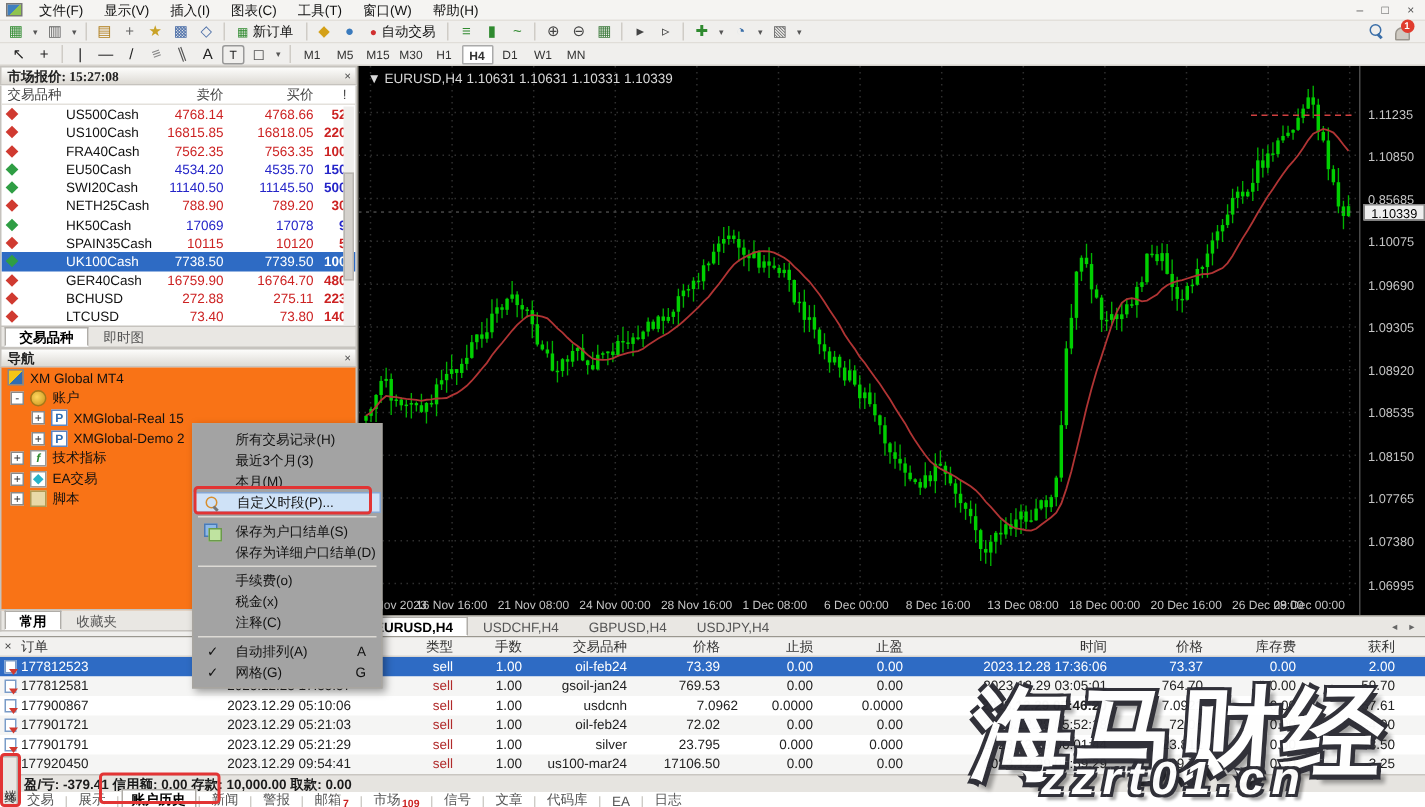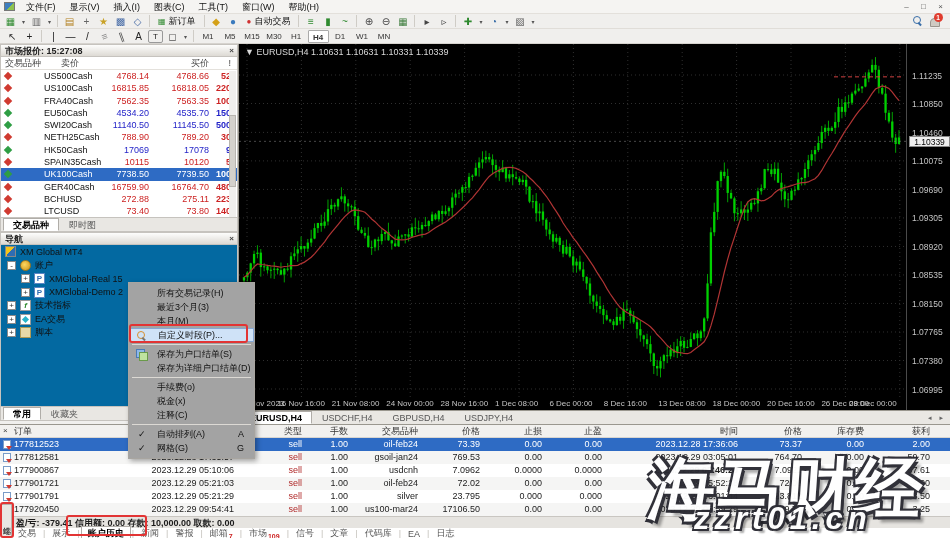--- a/index.html
+++ b/index.html
@@ -29,21 +29,21 @@
   .tf.active{background:#fff;border:1px solid #aaa;border-radius:1px;font-weight:bold;}
   .mag{width:10px;height:10px;position:relative;display:inline-block;}
   .mag::before{content:"";position:absolute;left:0;top:0;width:6px;height:6px;border:1.5px solid #3a6ea8;border-radius:50%;}
   .mag::after{content:"";position:absolute;left:6px;top:6px;width:4px;height:1.6px;background:#3a6ea8;transform:rotate(45deg);transform-origin:0 0;}
   .bell{position:relative;width:12px;height:12px;display:inline-block;}
   .bell::before{content:"";position:absolute;left:1px;top:3px;width:8px;height:7px;background:#cfcac2;border:1px solid #9a958d;border-radius:50% 50% 10% 10%;}
   .badge-dot{position:absolute;right:-2px;top:-2px;width:9px;height:9px;border-radius:50%;background:#e03c2e;color:#fff;font-size:6.5px;line-height:9px;text-align:center;font-weight:bold;}
 
   
   .ptitle{position:absolute;left:0;width:238px;height:13px;background:linear-gradient(#fdfdfc,#dddad4);
-    border:1px solid #c6c3be;font-weight:bold;line-height:12px;padding-left:4px;color:#222;}
+    border:1px solid #c6c3be;font-weight:bold;line-height:12px;padding-left:4px;color:#222;font-family:Liberation Serif, serif;}
   .pclose{position:absolute;right:3px;top:1px;font-size:8px;color:#444;line-height:10px;}
   #mw-title{top:44px;}
   #mw-body{position:absolute;left:0;top:57px;width:238px;height:161px;background:#fff;border:1px solid #c6c3be;border-top:none;overflow:hidden;}
   #mw-head{position:relative;height:13px;border-bottom:1px solid #e4e1dc;color:#444;}
   #mw-head span{position:absolute;top:0;line-height:13px;}
   .mw-row{position:relative;height:12.3px;line-height:12.3px;}
   .mw-row .sym{position:absolute;left:15px;padding-left:28px;}
   .mw-row .bid{position:absolute;left:60px;width:88px;text-align:right;}
   .mw-row .ask{position:absolute;left:148px;width:60px;text-align:right;}
   .mw-row .spr{position:absolute;left:196px;width:34px;text-align:right;font-weight:bold;}
@@ -56,21 +56,21 @@
   .dia.down{background:#d03a30;}
   #mw-scroll{position:absolute;right:1px;top:14px;width:7px;height:146px;background:#f0efed;}
   #mw-thumb{position:absolute;left:0;top:44px;width:7px;height:72px;background:#d4d1cc;border:1px solid #b8b5b0;}
   .tabbar{position:absolute;left:0;width:238px;height:14px;background:#e9e7e3;border:1px solid #c6c3be;border-top:none;display:flex;align-items:flex-end;padding-left:2px;}
   .ftab{padding:0 9px;height:13px;line-height:13px;color:#555;border:1px solid transparent;}
   .ftab.active{background:#fff;border:1px solid #b0ada8;border-bottom-color:#fff;color:#000;font-weight:bold;}
   #mw-tabs{top:218px;}
 
   
   #nav-title{top:232px;}
-  #nav-body{position:absolute;left:0;top:245px;width:238px;height:162px;background:#0369a1;border:1px solid #c6c3be;border-top:none;overflow:hidden;}
+  #nav-body{position:absolute;left:0;top:245px;width:238px;height:162px;background:#f97316;border:1px solid #c6c3be;border-top:none;overflow:hidden;}
   .tree-item{display:flex;align-items:center;height:13.5px;}
   .exp{width:9px;height:9px;border:1px solid #8a8a8a;background:#fff;font-size:8px;line-height:7px;text-align:center;color:#333;margin-right:4px;flex:none;}
   .tico{width:11px;height:11px;margin-right:4px;flex:none;position:relative;}
   .ico-mt4{background:linear-gradient(135deg,#f5c518 50%,#2f6db3 50%);border:1px solid #888;}
   .ico-acc{background:radial-gradient(circle at 40% 40%,#ffd75e,#c8921a);border-radius:50%;border:1px solid #a3781a;}
   .ico-p{background:#fff;border:1px solid #5b86c5;color:#2f6db3;font-size:8px;font-weight:bold;text-align:center;line-height:9px;}
   .ico-f{background:#fff;border:1px solid #9a9a9a;color:#2f8a2f;font-size:8px;font-weight:bold;text-align:center;line-height:9px;font-style:italic;}
   .ico-ea{background:#fff;border:1px solid #9a9a9a;}
   .ico-ea::after{content:"";position:absolute;left:2px;top:2px;width:5px;height:5px;background:#27b3c9;transform:rotate(45deg);}
   .ico-scr{background:#e8d9a8;border:1px solid #b09a55;}
@@ -234,21 +234,21 @@
     <span class="tf">MN</span>
   </div>
 
 <div id="mw-title" class="ptitle">
   <span>市场报价: 15:27:08</span>
   <span class="pclose">×</span>
 </div>
 <div id="mw-body">
   <div id="mw-head">
       <span style="left: 4px; width: 90px; text-align: left;">交易品种</span>
-      <span style="left: 60px; width: 88px; text-align: left;">卖价</span>
+      <span style="left: 60px; width: 88px; text-align: right;">卖价</span>
       <span style="left: 148px; width: 60px; text-align: right;">买价</span>
       <span style="left: 196px; width: 34px; text-align: right;">!</span>
     </div>
   <div id="mw-rows">
       <div class="mw-row down">
         <span class="dia down"></span>
         <span class="sym">US500Cash</span>
         <span class="bid">4768.14</span>
         <span class="ask">4768.66</span>
         <span class="spr">52</span>
@@ -807,21 +807,21 @@
         <rect x="658.85" y="93.4340704476958" width="2.3" height="6.543844739832323" fill="#00d000"></rect>
         <polyline points="5,233.22935656330534 8.35897435897436,230.96193698941318 11.717948717948719,227.08729815317884 15.076923076923077,222.80725601058177 18.435897435897438,219.9710863189535 21.794871794871796,220.48790912792484 25.153846153846153,220.7506538018341 28.512820512820515,221.4336818734431 31.871794871794872,221.91075571423323 35.230769230769226,222.1911806018201 38.58974358974359,222.5509697864879 41.94871794871795,223.21939278269983 45.30769230769231,222.50690681042664 48.666666666666664,222.2449273158016 52.02564102564103,221.65528766379825 55.38461538461539,221.613344297366 58.743589743589745,221.33516318076914 62.1025641025641,219.5866680989087 65.46153846153845,218.11264489444144 68.82051282051282,215.811432383039 72.17948717948718,213.21577775358472 75.53846153846153,209.83222872182566 78.8974358974359,205.89945043826307 82.25641025641026,201.8380263345912 85.61538461538461,197.90691698858592 88.97435897435898,192.87032514457115 92.33333333333333,188.58713101390984 95.6923076923077,184.676404631059 99.05128205128206,180.50109523019586 102.41025641025641,176.35433649306125 105.76923076923077,172.58290173105198 109.12820512820512,169.5570832358564 112.48717948717949,166.90273201602312 115.84615384615385,165.90267295912727 119.2051282051282,166.46205727812753 122.56410256410257,167.05793258121096 125.92307692307692,168.23671792021182 129.28205128205127,171.40668125400722 132.64102564102564,174.94790986617426 136,177.69309312786157 139.35897435897436,181.1867358806385 142.71794871794873,184.32538491526515 146.07692307692307,186.70212145565344 149.43589743589743,189.5340940194222 152.7948717948718,192.59191878646098 156.15384615384616,195.10229432107033 159.51282051282053,195.67156341842193 162.87179487179486,195.8804585027406 166.23076923076923,195.7703343700805 169.5897435897436,194.89791731423065 172.94871794871796,193.2291958149513 176.30769230769232,192.29715375052587 179.66666666666666,191.31161041004177 183.02564102564102,190.55559869675244 186.3846153846154,190.06858972451315 189.74358974358975,188.46759641449918 193.10256410256412,186.0533512170078 196.46153846153845,183.80496989921642 199.82051282051282,181.67870082627226 203.17948717948718,179.88048203656814 206.53846153846155,177.9599926789054 209.8974358974359,175.55424018702593 213.25641025641025,173.06395442448223 216.6153846153846,170.17971335661102 219.97435897435898,167.1303066359163 223.33333333333334,163.97805303485265 226.6923076923077,160.76805948817272 230.05128205128204,157.08344159580975 233.4102564102564,153.84972383547552 236.76923076923077,149.56433955715386 240.12820512820514,145.51500319392483 243.4871794871795,140.96714451379285 246.84615384615384,136.44820529834138 250.2051282051282,132.40911690283022 253.56410256410257,129.71112469306058 256.9230769230769,127.7257783600364 260.28205128205127,126.01344657447967 263.64102564102564,124.39108346266761 267,123.63344671071168 270.35897435897436,123.41834236191193 273.71794871794873,123.54045078718049 277.0769230769231,124.43594334011826 280.43589743589746,126.07405603261356 283.7948717948718,127.78348926031185 287.15384615384613,130.2503857382589 290.5128205128205,133.77255196485106 293.87179487179486,136.77725911464302 297.2307692307692,140.39472240238814 300.5897435897436,143.67298406704057 303.94871794871796,148.01518125533633 307.3076923076923,152.2706933010329 310.6666666666667,157.269061527716 314.02564102564105,162.6473623602198 317.3846153846154,167.58791653259405 320.7435897435897,172.83695726790302 324.1025641025641,178.98612407753052 327.46153846153845,184.00685118384988 330.8205128205128,188.57449804374315 334.1794871794872,193.9370617876769 337.53846153846155,197.96507753179196 340.8974358974359,202.7938045404865 344.2564102564103,207.55502696845235 347.61538461538464,212.05394761666676 350.974358974359,217.16676069918134 354.3333333333333,222.15544787820232 357.6923076923077,227.82462178727747 361.05128205128204,233.1521625322832 364.4102564102564,238.276334742108 367.7692307692308,244.32672126615688 371.12820512820514,249.7384358004245 374.4871794871795,254.7065780895599 377.84615384615387,259.31077453704313 381.20512820512823,263.5896492352007 384.5641025641026,266.27930080014784 387.9230769230769,268.5259517645658 391.28205128205127,270.21595551670697 394.64102564102564,271.94429253610565 398,273.8835546308987 401.35897435897436,276.0855333383303 404.71794871794873,278.093980439195 408.0769230769231,280.1438337505944 411.43589743589746,282.81544091508783 414.7948717948718,286.2230927576055 418.1538461538462,290.5181711995057 421.5128205128205,293.8805973041627 424.87179487179486,297.717641037174 428.2307692307692,301.53812681846455 431.5897435897436,304.3379107651733 434.94871794871796,306.8784641039821 438.3076923076923,308.3066079625714 441.6666666666667,308.7739953001053 445.02564102564105,309.48778466456724 448.3846153846154,309.72094978176864 451.7435897435897,308.5242669618587 455.1025641025641,305.8131832378299 458.46153846153845,303.28938895186405 461.8205128205128,300.81272242879623 465.1794871794872,297.7489075062936 468.53846153846155,291.675424253502 471.8974358974359,281.90984412741955 475.2564102564103,270.1740161441223 478.61538461538464,256.4057741218386 481.974358974359,242.30845855924468 485.3333333333333,227.99453570591234 488.6923076923077,215.16223152548207 492.05128205128204,203.4406301802395 495.4102564102564,193.41990888922993 498.7692307692308,183.01581095671546 502.12820512820514,172.85020565069982 505.4871794871795,164.04022053389807 508.84615384615387,157.88459766629813 512.2051282051282,155.4304842949222 515.5641025641025,154.72111903277508 518.9230769230769,155.5697880304343 522.2820512820513,156.928367480167 525.6410256410256,156.35308150435367 529,154.39369417704725 532.3589743589744,152.36667706152843 535.7179487179487,148.66140512336415 539.0769230769231,146.10740939979846 542.4358974358975,144.59991668296803 545.7948717948718,143.4808306672261 549.1538461538462,142.67246836979683 552.5128205128206,141.65986519902881 555.8717948717949,140.52675729507123 559.2307692307693,139.53134234305574 562.5897435897436,138.68854057119955 565.948717948718,138.68083856285972 569.3076923076923,137.92103076165478 572.6666666666666,136.26875788515312 576.025641025641,134.70940834440984 579.3846153846154,131.4108490553878 582.7435897435897,126.46117656521992 586.1025641025641,120.50437101105717 589.4615384615385,114.7582453050184 592.8205128205128,109.52090287065768 596.1794871794872,103.86631349729429 599.5384615384615,97.83136990269583 602.8974358974359,92.31751705388871 606.2564102564103,86.75475442607802 609.6153846153846,81.96145658535481 612.974358974359,76.90815847600625 616.3333333333334,71.95836736395657 619.6923076923077,67.41264668853276 623.0512820512821,63.63347464634212 626.4102564102565,59.5284435205437 629.7692307692308,54.65449422743294 633.1282051282052,49.411260527261305 636.4871794871794,45.06517092586443 639.8461538461538,43.48601367614217 643.2051282051282,41.96994154376602 646.5641025641025,42.84490279141937 649.9230769230769,44.40524007498723 653.2820512820513,48.07369326766472 656.6410256410256,52.51877504927814 660,56.59821672618127 " fill="none" stroke="#b03434" stroke-width="1.2"></polyline>
         <line x1="595" y1="32.8514150943386" x2="663" y2="32.8514150943386" stroke="#d04040" stroke-width="1" stroke-dasharray="4,3"></line>
         <line x1="0" y1="97.35471698113102" x2="667" y2="97.35471698113102" stroke="#777" stroke-width="0.6" stroke-dasharray="2,3"></line>
       </svg>
     <div id="chart-title">▼ EURUSD,H4  1.10631 1.10631 1.10331 1.10339</div>
   </div>
   <div id="paxis">
       <span class="plabel" style="top: 26.5px;">1.11235</span>
       <span class="plabel" style="top: 55.0118px;">1.10850</span>
-      <span class="plabel" style="top: 83.8939px;">1.10460</span>
+      <span class="plabel" style="top: 83.8939px;">0.85685</span>
       <span class="plabel" style="top: 112.406px;">1.10075</span>
       <span class="plabel" style="top: 140.917px;">1.09690</span>
       <span class="plabel" style="top: 169.429px;">1.09305</span>
       <span class="plabel" style="top: 197.941px;">1.08920</span>
       <span class="plabel" style="top: 226.453px;">1.08535</span>
       <span class="plabel" style="top: 254.965px;">1.08150</span>
       <span class="plabel" style="top: 283.476px;">1.07765</span>
       <span class="plabel" style="top: 311.988px;">1.07380</span>
       <span class="plabel" style="top: 340.5px;">1.06995</span>
       <span id="price-badge" style="top: 91.8547px;">1.10339</span>
@@ -898,21 +898,21 @@
         <span class="tcell" style="left: 806px; width: 58px; text-align: right;">0.00</span>
         <span class="tcell" style="left: 868px; width: 62px; text-align: right;">59.70</span>
       </div>
       <div class="t-row" style="top: 39px;">
         <span class="docico"></span>
         <span class="tcell" style="left: 14px; width: 80px; text-align: left;">177900867</span>
         <span class="tcell" style="left: 96px; width: 138px; text-align: right;">2023.12.29 05:10:06</span>
         <span class="tcell" style="left: 240px; width: 62px; text-align: right; color: rgb(176, 42, 42);">sell</span>
         <span class="tcell" style="left: 306px; width: 42px; text-align: right;">1.00</span>
         <span class="tcell" style="left: 352px; width: 66px; text-align: right;">usdcnh</span>
-        <span class="tcell" style="left: 422px; width: 58px; text-align: right;">7.0962</span>
+        <span class="tcell" style="left: 434px; width: 58px; text-align: right;">7.0962</span>
         <span class="tcell" style="left: 484px; width: 58px; text-align: right;">0.0000</span>
         <span class="tcell" style="left: 546px; width: 56px; text-align: right;">0.0000</span>
         <span class="tcell" style="left: 606px; width: 132px; text-align: right; font-weight: bold;">2023.12.29 05:46:20</span>
         <span class="tcell" style="left: 742px; width: 60px; text-align: right;">7.0921</span>
         <span class="tcell" style="left: 806px; width: 58px; text-align: right;">0.00</span>
         <span class="tcell" style="left: 868px; width: 62px; text-align: right;">57.61</span>
       </div>
       <div class="t-row odd" style="top: 52px;">
         <span class="docico"></span>
         <span class="tcell" style="left: 14px; width: 80px; text-align: left;">177901721</span>

